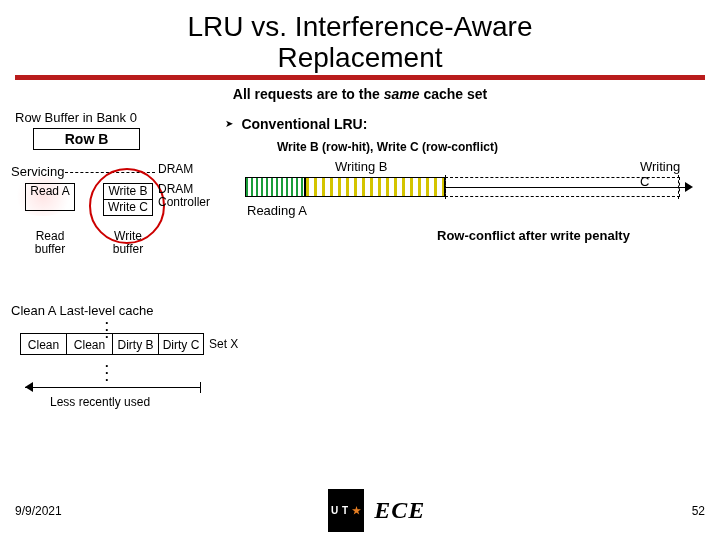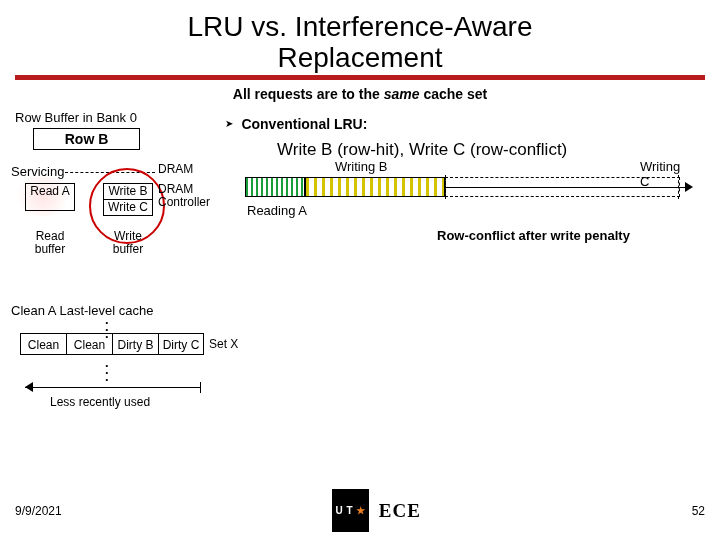--- a/index.html
+++ b/index.html
@@ -117,22 +117,22 @@
   }
   .bullet {
     position: absolute;
     left: 210px; top: 8px;
     font-size: 14px;
   }
   .bullet-sym { font-family: Arial; font-size: 10px; vertical-align: 2px; margin-right: 8px; }
   .subbullet {
     position: absolute;
     left: 262px; top: 32px;
-    font-size: 17px;
-    font-weight: normal;
+    font-size: 12px;
+    font-weight: bold;
   }
   .timeline {
     position: absolute;
     left: 230px; top: 65px;
     width: 420px;
     height: 30px;
   }
   .tl-axis {
     position: absolute;
     left: 0; top: 14px;
@@ -255,22 +255,23 @@
     background: #000;
     color: #fff;
     font-size: 10px;
     padding: 16px 3px;
     display: inline-block;
     font-weight: bold;
     letter-spacing: 0.5px;
   }
   .ece {
     font-family: 'Times New Roman', serif;
-    font-weight: bold;
-    font-size: 19px;
+    font-style: italic;
+    font-weight: bold;
+    font-size: 24px;
     letter-spacing: 1px;
   }
   .tl-tick {
     position: absolute;
     top: 2px; width: 1px; height: 24px;
     border-left: 1.3px dashed #000;
   }
 </style>
 </head>
 <body>

